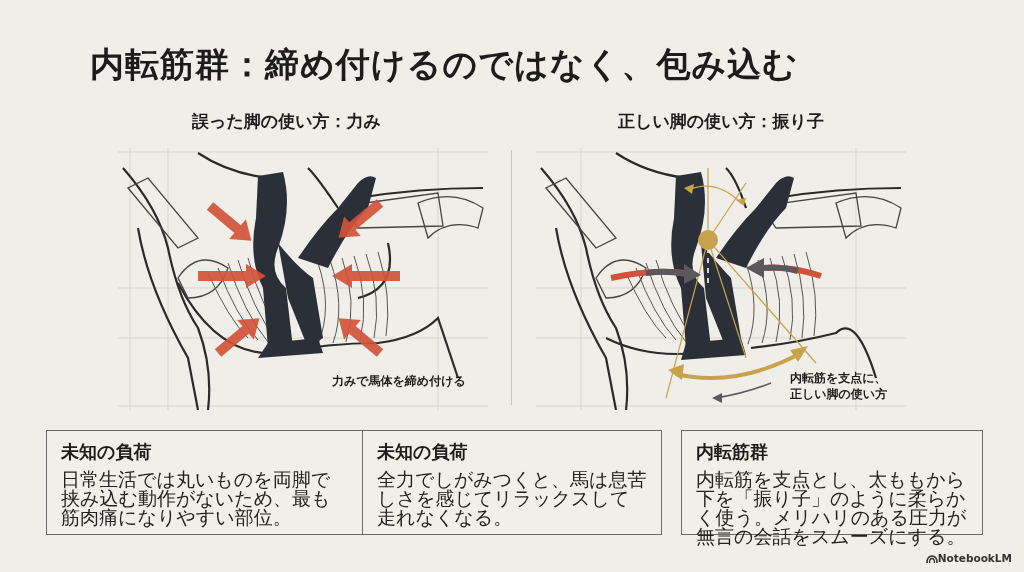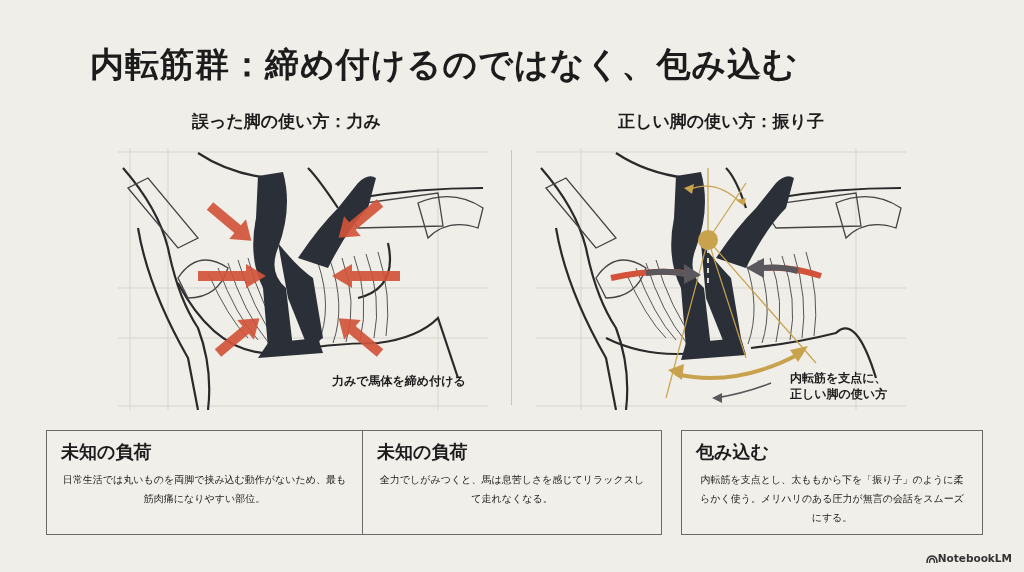--- a/index.html
+++ b/index.html
@@ -35,21 +35,21 @@
   .cap-right { left: 790px; top: 370px; }
   .card {
     position: absolute; top: 430px; height: 105px;
     border: 1.5px solid #6a6a6a; background: #f1efe9;
     padding: 9px 14px;
   }
   .card-1 { left: 46px; width: 317px; }
   .card-2 { left: 362px; width: 300px; }
   .card-3 { left: 681px; width: 302px; }
   .card h3 { font-size: 18px; font-weight: bold; margin-bottom: 6px; }
-  .card p { font-size: 10px; line-height: 19px; color: #222; text-align: center; }
+  .card p { font-size: 19px; line-height: 19px; color: #222; }
   .brand {
     position: absolute; right: 12px; bottom: 8px; font-size: 10.5px;
     font-weight: bold; color: #333; display: flex; align-items: center; 
   }
   .brand-icon { width: 12px; height: 9px; }
 </style>
 </head>
 <body>
 
 <div class="title">内転筋群：締め付けるのではなく、包み込む</div>
@@ -221,21 +221,21 @@
 
 <div class="card card-1">
   <h3>未知の負荷</h3>
   <p>日常生活では丸いものを両脚で挟み込む動作がないため、最も筋肉痛になりやすい部位。</p>
 </div>
 <div class="card card-2">
   <h3>未知の負荷</h3>
   <p>全力でしがみつくと、馬は息苦しさを感じてリラックスして走れなくなる。</p>
 </div>
 <div class="card card-3">
-  <h3>包み込む</h3>
+  <h3>内転筋群</h3>
   <p>内転筋を支点とし、太ももから下を「振り子」のように柔らかく使う。メリハリのある圧力が無言の会話をスムーズにする。</p>
 </div>
 
 <div class="brand">
   <svg class="brand-icon" viewBox="0 0 12 9">
     <path d="M1 9 Q1 2 6 2 Q11 2 11 9" fill="none" stroke="#333" stroke-width="1.5"></path>
     <path d="M3.5 9 Q3.5 4.5 6 4.5 Q8.5 4.5 8.5 9" fill="none" stroke="#333" stroke-width="1.3"></path>
   </svg>
   <span>NotebookLM</span>
 </div>

